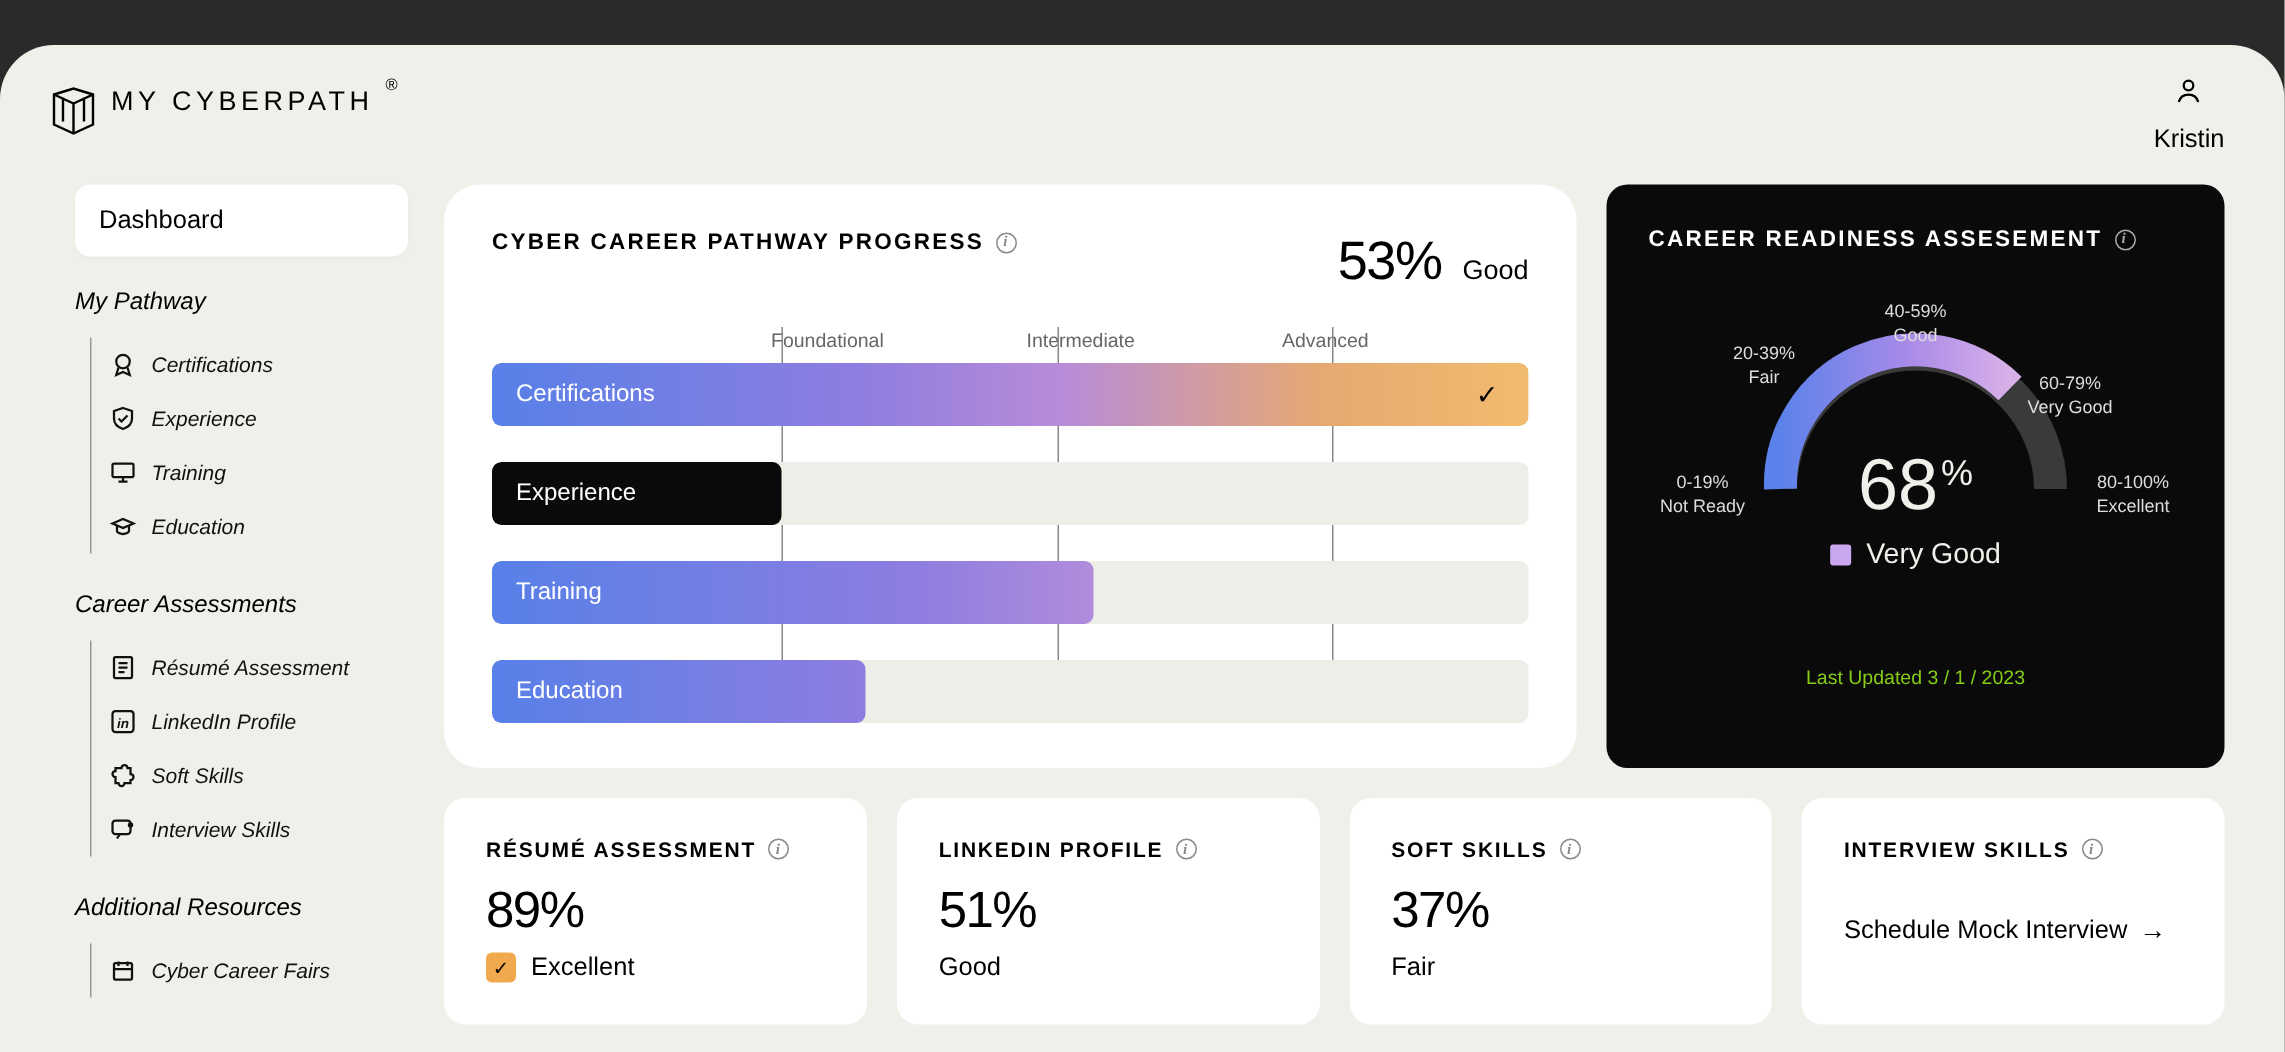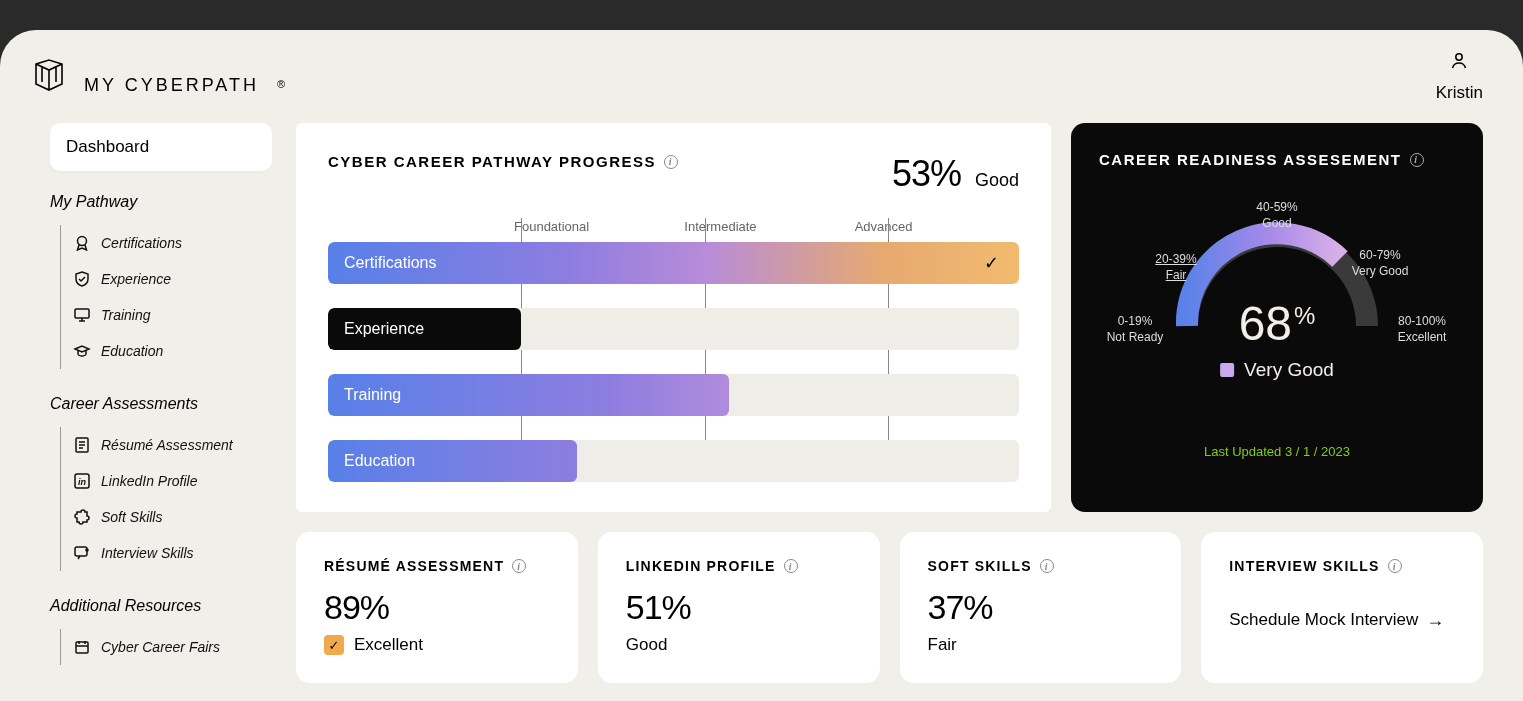--- a/index.html
+++ b/index.html
@@ -14,21 +14,21 @@
     overflow: hidden;
   }
 
   
   .header {
     display: flex;
     align-items: center;
     justify-content: space-between;
     padding: 20px 40px 10px 32px;
   }
-  .logo { display: flex; align-items: flex-end; gap: 18px; }
+  .logo { display: flex; align-items: flex-start; gap: 8px; }
   .logo-text { font-size: 18px; letter-spacing: 3px; font-weight: 500; }
   .user { display: flex; align-items: center; gap: 8px; font-size: 17px; flex-direction: column; }
 
   
   .layout { display: flex; padding: 10px 40px 0 50px; gap: 24px; }
 
   
   .sidebar { width: 222px; flex-shrink: 0; }
   .nav-primary {
     background: #fff;
@@ -49,21 +49,21 @@
   .nav-icon { width: 18px; height: 18px; flex-shrink: 0; display: flex; align-items: center; justify-content: center; }
   .nav-icon svg { stroke: #111; fill: none; stroke-width: 1.5; }
 
   
   .main { flex: 1; display: flex; flex-direction: column; gap: 20px; }
 
   .row1 { display: flex; gap: 20px; }
 
   .card {
     background: #fff;
-    border-radius: 6px;
+    border-radius: 24px;
     padding: 30px 32px;
   }
 
   
   .pathway-card { flex: 1; }
   .pathway-header { display: flex; justify-content: space-between; align-items: flex-start; }
   .card-title {
     font-size: 15px; letter-spacing: 1.5px; font-weight: 600;
     display: flex; align-items: center; gap: 8px;
   }
@@ -349,21 +349,21 @@
               <defs>
                 <linearGradient id="gg" x1="0" y1="0" x2="1" y2="0">
                   <stop offset="0%" stop-color="#5b82ea"></stop>
                   <stop offset="55%" stop-color="#a88ae8"></stop>
                   <stop offset="100%" stop-color="#d8b0e8"></stop>
                 </linearGradient>
               </defs>
             </svg>
             <div class="gauge-labels">
               <div class="glabel" style="left:1px; top:128px;"><span>0-19%</span><br><span>Not Ready</span></div>
-              <div class="glabel" style="left:42px; top:66px;text-decoration:underline;"><span>20-39%</span><br><span>Fair</span></div>
+              <div class="glabel" style="left:42px; top:42px;"><span>20-39%</span><br><span>Fair</span></div>
               <div class="glabel" style="left:143px; top:14px;"><span>40-59%</span><br><span>Good</span></div>
               <div class="glabel" style="left:246px; top:62px;"><span>60-79%</span><br><span>Very Good</span></div>
               <div class="glabel" style="left:288px; top:128px;"><span>80-100%</span><br><span>Excellent</span></div>
             </div>
             <div class="gauge-center">
               <div class="gauge-pct">
                 <span>68</span>
                   <span class="perc">%</span>
               </div>
               <div class="gauge-rating">

